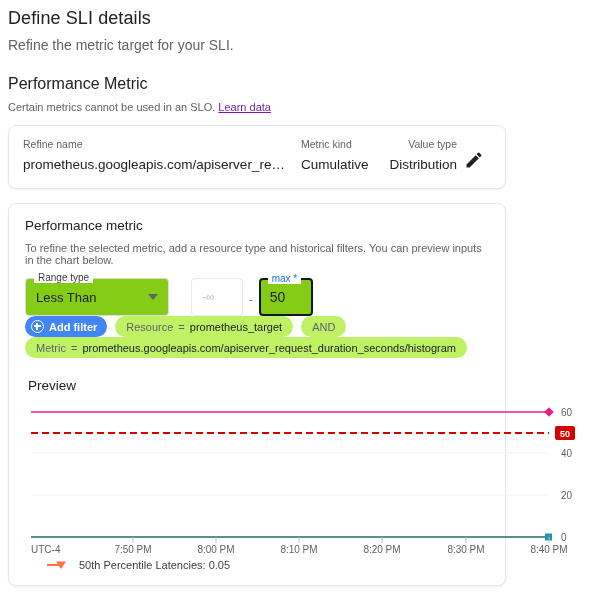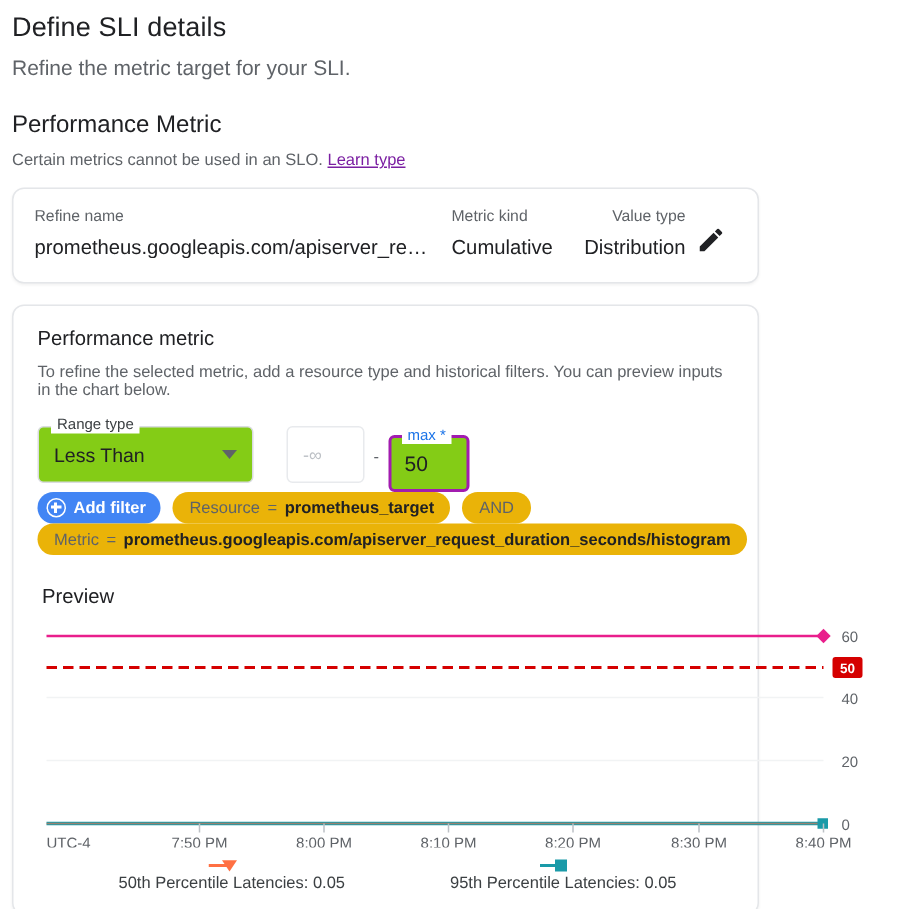--- a/index.html
+++ b/index.html
@@ -84,41 +84,40 @@
     border-right: 5px solid transparent;
     border-top: 6px solid #5f6368;
   }
   .num-disabled {
     width: 52px; margin-left: 22px; background: #fff; border-color: #e8eaed;
   }
   .num-disabled .val { font-size: 12px; color: #bdc1c6; }
   .dash { font-size: 11px; color: #5f6368; margin: 0 6px; padding-top: 4px;}
   .num-focused {
     width: 54px;
-    border: 2px solid #a21caf;
+    border: 2px solid #0f172a;
     border-radius: 4px;
     padding: 0 9px;
-    margin-top: 12px;
   }
   .num-focused .legend { color: #1a73e8; font-size: 10px; left: 7px; }
   .num-focused .val { font-size: 14px; color: #202124; }
 
   
   .chip-row { display: flex; align-items: flex-end; flex-wrap: wrap; margin-top: 0; gap: 8px; }
   .chip {
     height: 21px; border-radius: 11px;
     display: inline-flex; align-items: center;
     padding: 0 11px;
     font-size: 11px; color: #3c4043;
-    background: #eab308;
+    background: #bef264;
     white-space: nowrap;
   }
   .chip .k { color: #5f6368; }
   .chip .eq { color: #5f6368; margin: 0 5px; }
-  .chip .v { color: #202124; font-weight: 700; }
+  .chip .v { color: #202124; font-weight: 400; }
   .chip-add {
     background: #4285f4; color: #fff; font-weight: 700; cursor: pointer;
     padding: 0 10px 0 6px;
   }
   .plus-ico {
     width: 13px; height: 13px; border-radius: 50%;
     border: 1.6px solid #fff; position: relative; margin-right: 5px;
     flex: 0 0 auto;
   }
   .plus-ico:before, .plus-ico:after {
@@ -136,36 +135,36 @@
   .chart-svg { display: block; }
 
   
   .legend-box {
     margin-top: 6px;
     display: grid;
     grid-template-columns: 215px 1fr;
     row-gap: 6px;
     padding-left: 22px;
   }
-  .lg-item { display: flex; align-items: center; font-size: 11px; color: #3c4043; flex-direction: column; }
+  .lg-item { display: flex; align-items: center; font-size: 11px; color: #3c4043; }
   .lg-mark { width: 24px; height: 12px; flex: 0 0 auto; margin-right: 8px; }
   .lg-text { white-space: nowrap; }
 </style>
 </head>
 <body>
 
 <div class="page">
 
   <h1 class="h1">Define SLI details</h1>
   <p class="sub">Refine the metric target for your SLI.</p>
 
   <h2 class="h2">Performance Metric</h2>
   <p class="sub2">
     <span>Certain metrics cannot be used in an SLO.</span>
-    <span class="link">Learn type</span>
+    <span class="link">Learn data</span>
   </p>
 
   <div class="card metric-card">
     <div class="col-name">
       <div class="fld-label">Refine name</div>
       <div class="fld-value">prometheus.googleapis.com/apiserver_request_duration_seconds/histog…</div>
     </div>
     <div class="col-kind">
       <div class="fld-label">Metric kind</div>
       <div class="fld-value">Cumulative</div>
@@ -269,24 +268,17 @@
     </div>
 
     <div class="legend-box">
       <div class="lg-item">
         <svg class="lg-mark" viewBox="0 0 24 12">
           <line x1="0" y1="6" x2="13" y2="6" stroke="#ff7043" stroke-width="2"></line>
           <path d="M9 2.5 L19 2.5 L14 10 Z" fill="#ff7043"></path>
         </svg>
         <span class="lg-text">50th Percentile Latencies: 0.05</span>
       </div>
-      <div class="lg-item">
-        <svg class="lg-mark" viewBox="0 0 24 12">
-          <line x1="0" y1="6" x2="13" y2="6" stroke="#1a9aa8" stroke-width="2"></line>
-          <rect x="10" y="2" width="8" height="8" fill="#1a9aa8"></rect>
-        </svg>
-        <span class="lg-text">95th Percentile Latencies: 0.05</span>
-      </div>
 
     </div>
 
   </div>
 </div>
 
 </body></html>

